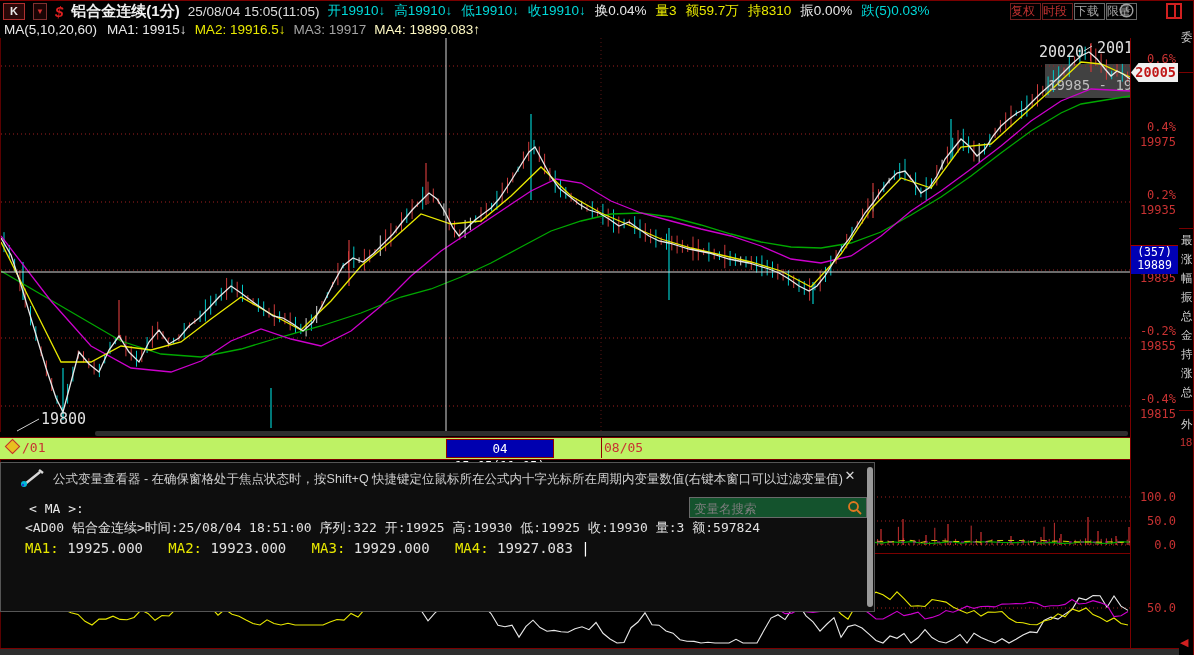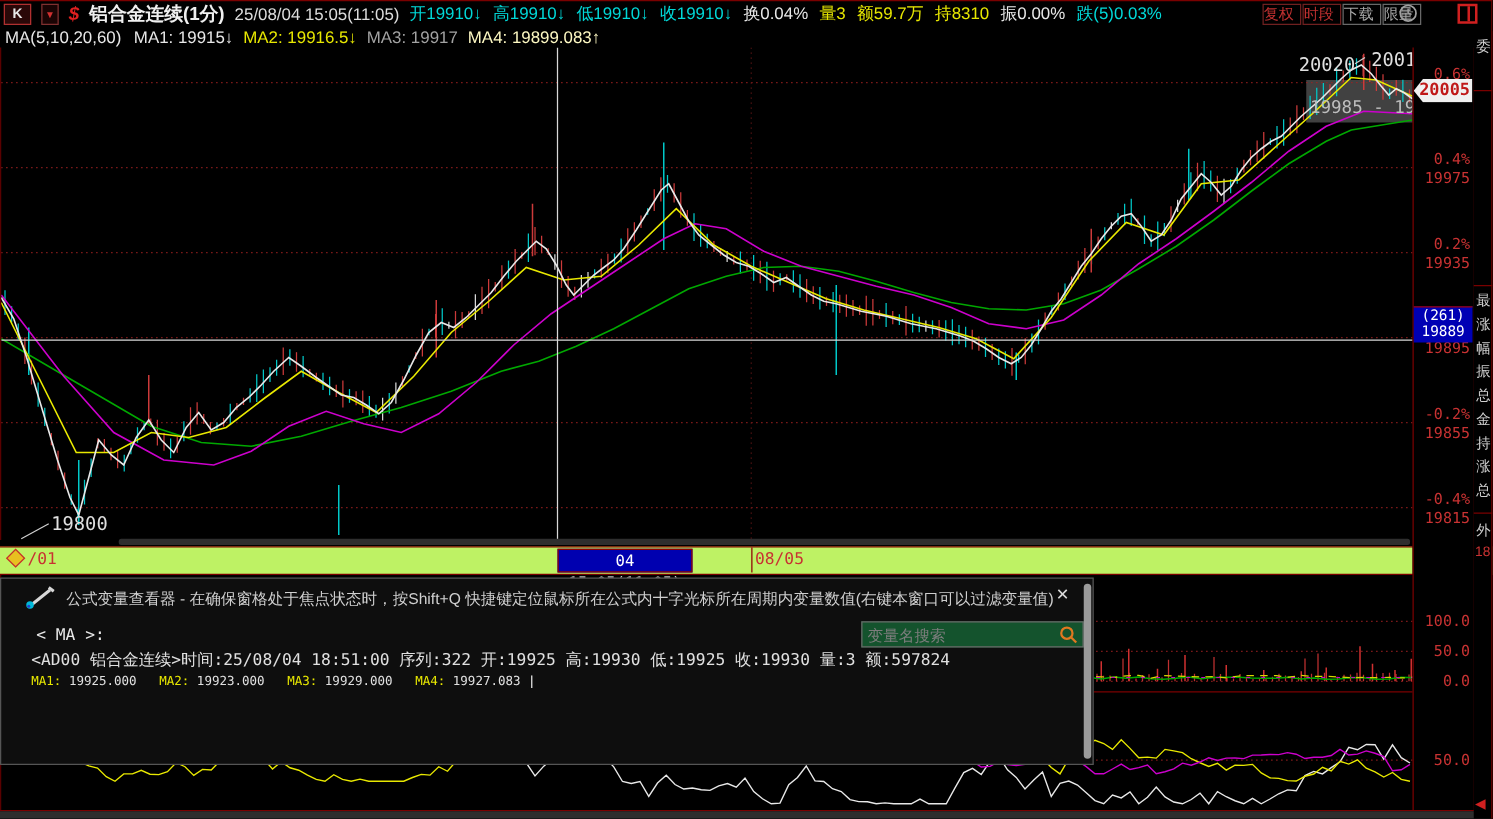--- a/index.html
+++ b/index.html
@@ -58,21 +58,21 @@
   #dialog{left:0;top:462px;width:875px;height:150px;background:#0e0e0e;border:1px solid #555;box-sizing:border-box;z-index:50;}
   #dlg-titlebar{left:0;top:0;width:100%;height:30px;}
   #dlg-title{left:52px;top:8px;color:#cfcfcf;font-size:12.5px;white-space:nowrap;}
   #dlg-close{left:840px;top:4px;width:18px;height:18px;color:#d8d8d8;font-size:13px;text-align:center;line-height:18px;cursor:default;}
   #dlg-tab{left:28px;top:38px;color:#e8e8e8;font-size:13px;font-family:"DejaVu Sans Mono","Liberation Mono",monospace;}
   #dlg-search{left:688px;top:34px;width:178px;height:21px;background:#14532d;border:1px solid #6a6a6a;box-sizing:border-box;}
   #dlg-search input{position:absolute;left:2px;top:1px;width:150px;height:17px;background:transparent;border:none;outline:none;
                     color:#bbb;font-size:12.5px;font-family:"Liberation Sans",sans-serif;}
   #dlg-search input::placeholder{color:#7d7d7d;}
   #dlg-line1{left:24px;top:56px;color:#e0e0e0;font-size:13px;white-space:nowrap;font-family:"DejaVu Sans Mono","Liberation Mono",monospace;}
-  #dlg-line2{left:24px;top:77px;font-size:10px;white-space:nowrap;font-family:"DejaVu Sans Mono","Liberation Mono",monospace;}
+  #dlg-line2{left:24px;top:77px;font-size:14px;white-space:nowrap;font-family:"DejaVu Sans Mono","Liberation Mono",monospace;}
   #dlg-scroll{left:866px;top:4px;width:6px;height:140px;background:#9a9a9a;border-radius:3px;}
   #pen-icon{left:18px;top:5px;width:26px;height:20px;}
 </style>
 </head>
 <body>
 
 <div id="header" class="abs">
   <div id="kbtn">K</div>
   <div id="kcaret">▼</div>
   <div id="dollar">$</div>
@@ -635,21 +635,21 @@
     <div class="axlab" style="top: 301px;">19855</div>
     <div class="axlab" style="top: 354px;">-0.4%</div>
     <div class="axlab" style="top: 369px;">19815</div>
     <div class="axlab" style="top: 452px;">100.0</div>
     <div class="axlab" style="top: 476px;">50.0</div>
     <div class="axlab" style="top: 500px;">0.0</div>
     <div class="axlab" style="top: 563px;">50.0</div>
   </div>
 <div id="price-tag" class="abs mono">20005</div>
 <div id="cursor-pricetag" class="abs mono">
-  <div>(261)</div>
+  <div>(357)</div>
   <div>19889</div>
 </div>
 
 <div id="sliver" class="abs">
     <div class="sliver-char" style="top: 5px;">委</div>
     <div class="sliver-char" style="top: 208px;">最</div>
     <div class="sliver-char" style="top: 227px;">涨</div>
     <div class="sliver-char" style="top: 246px;">幅</div>
     <div class="sliver-char" style="top: 265px;">振</div>
     <div class="sliver-char" style="top: 284px;">总</div>

